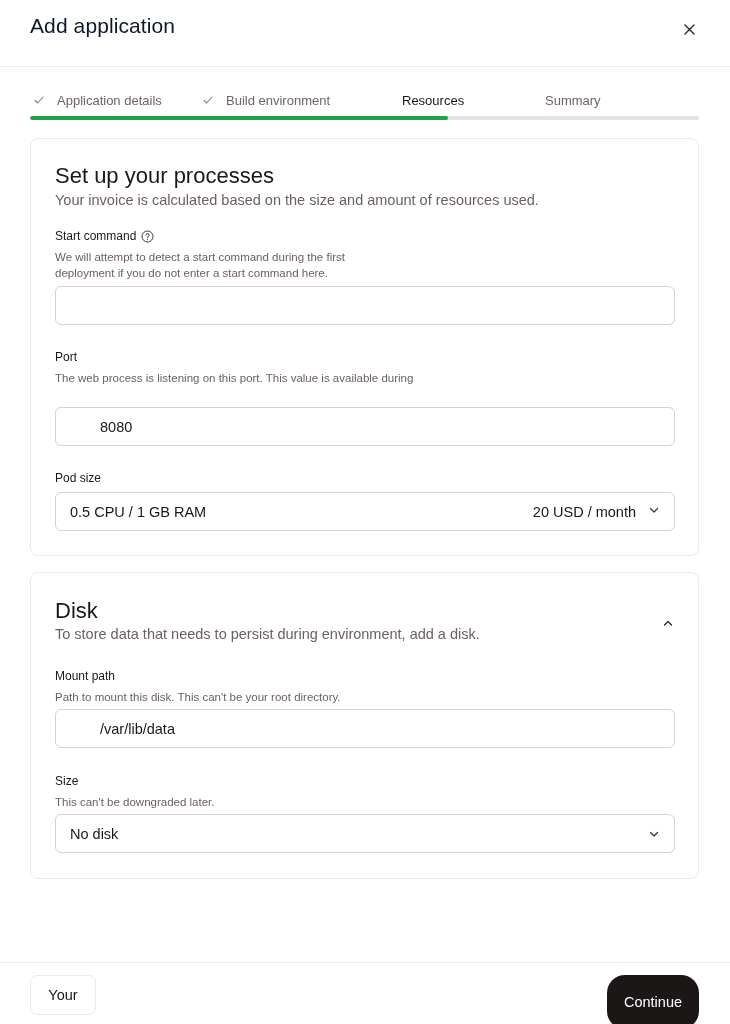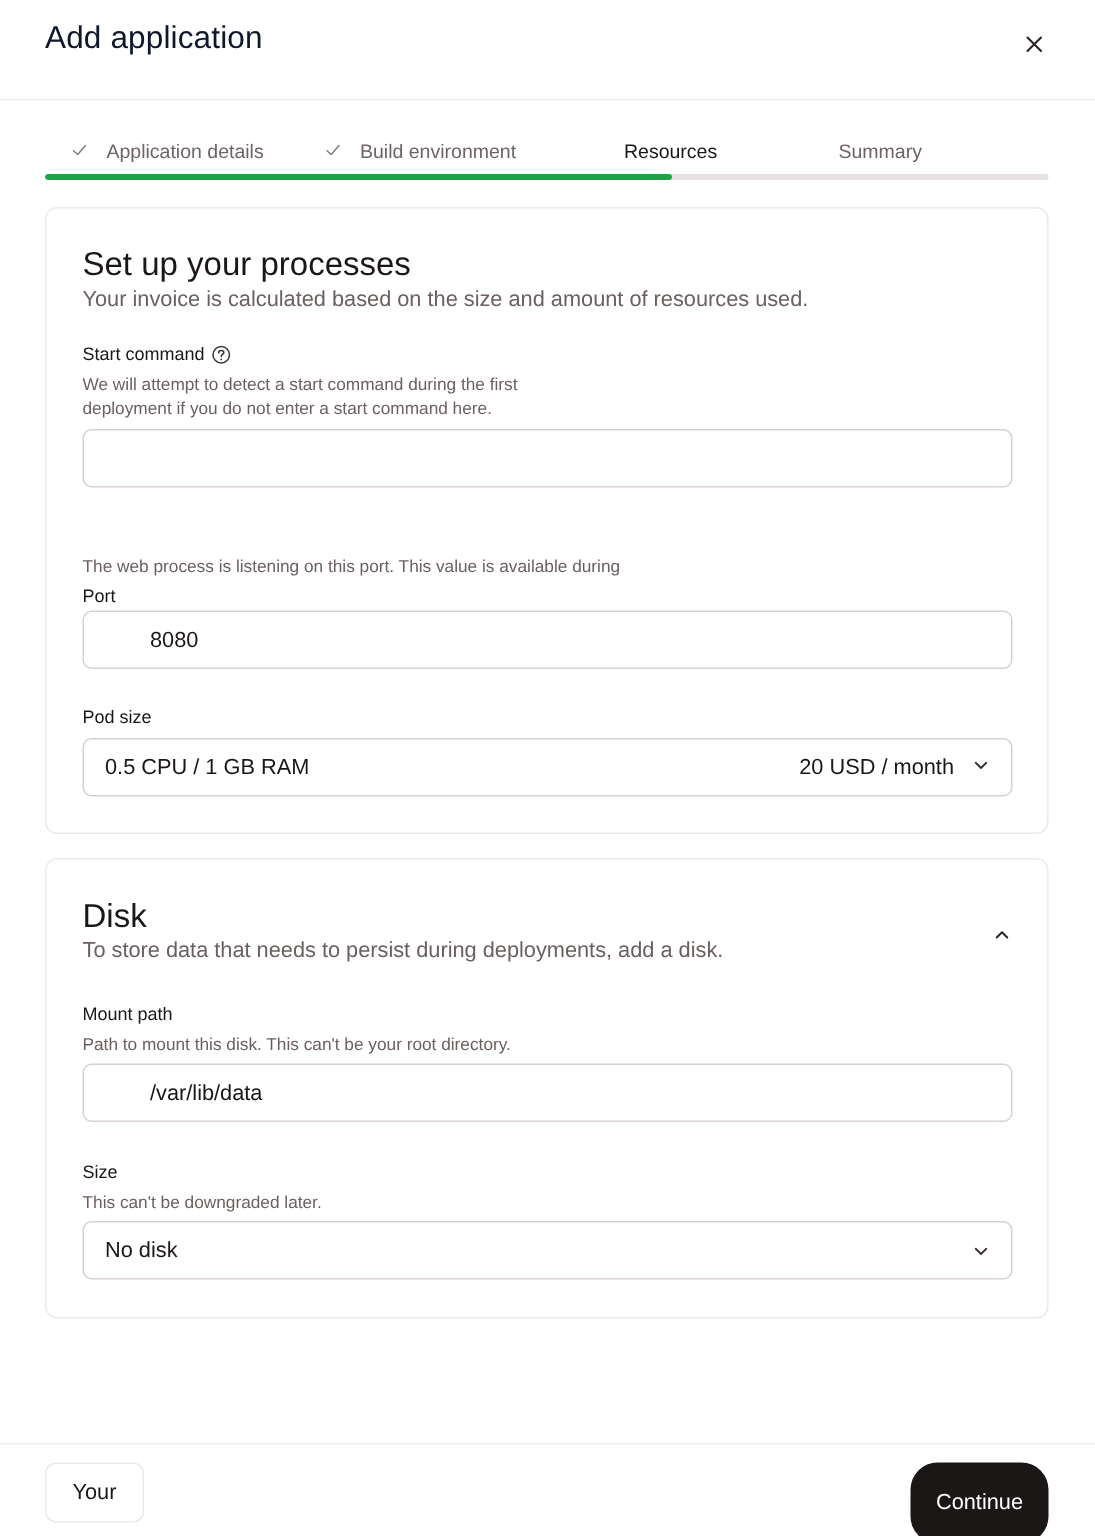--- a/index.html
+++ b/index.html
@@ -3,21 +3,21 @@
   <meta charset="utf-8">
   <style>
     * { box-sizing: border-box; margin: 0; padding: 0; }
     html, body { width: 730px; height: 1024px; background: #ffffff; overflow: hidden; }
     body { font-family: "Liberation Sans", "DejaVu Sans", sans-serif; color: #1c1717; position: relative; }
 
     .header { position: absolute; left: 0; top: 0; width: 730px; height: 67px; border-bottom: 1px solid #f1ecec; }
     .title { position: absolute; left: 30px; top: 14px; font-size: 21px; font-weight: 500; color: #0f172a; letter-spacing: 0.1px; }
     .close-btn { position: absolute; left: 678px; top: 18px; width: 22px; height: 22px; display: flex; align-items: center; justify-content: center; cursor: pointer; }
 
-    .steps { position: absolute; left: 28px; top: 88px; width: 669px; height: 24px; }
+    .steps { position: absolute; left: 14px; top: 88px; width: 669px; height: 24px; }
     .step { position: absolute; top: 0; font-size: 13px; color: #6f6363; display: flex; align-items: center; height: 24px; }
     .step .check { width: 12px; height: 12px; margin-right: 12px; display: inline-flex; }
     .step.active { color: #1c1717; font-weight: 500; }
     .progress { position: absolute; left: 30px; top: 116px; width: 669px; height: 4px; background: #e8e1e1; border-radius: 2px; overflow: hidden; }
     .progress .fill { height: 100%; background: #1ea446; border-radius: 2px; }
 
     .card { position: absolute; left: 30px; width: 669px; background: #fff; border: 1px solid #eee8e8; border-radius: 8px; }
     .card-title { position: absolute; left: 24px; font-size: 22px; font-weight: 500; color: #1c1717; }
     .card-sub { position: absolute; left: 24px; font-size: 14.5px; color: #6b5f5f; }
     .label { position: absolute; left: 24px; font-size: 12px; font-weight: 500; color: #1c1717; display: flex; align-items: center; }
@@ -88,21 +88,21 @@
     </span>
   </div>
   <div class="help" style="top:110px;">
     <div>We will attempt to detect a start command during the first</div>
     <div>deployment if you do not enter a start command here.</div>
   </div>
   <div class="field" style="top:147px;">
     <input type="text" value="" style="">
   </div>
 
-  <div class="label" style="top:211px;margin-top:40px;">Port</div>
+  <div class="label" style="top:211px;">Port</div>
   <div class="help" style="top:231px;">
     <div>The web process is listening on this port. This value is available during</div>
   </div>
   <div class="field" style="top:268px;">
     <input type="text" value="8080" style="">
   </div>
 
   <div class="label" style="top:332px;">Pod size</div>
   <div class="field" style="top:353px; cursor:pointer;">
     <span>0.5 CPU / 1 GB RAM</span>
@@ -112,21 +112,21 @@
         <svg width="12" height="12" viewBox="0 0 12 12">
             <path d="M2.5 4.5 L6 8 L9.5 4.5" fill="none" stroke="#3a3232" stroke-width="1.2" stroke-linecap="round" stroke-linejoin="round"></path>
           </svg>
       </span>
     </span>
   </div>
 </div>
 
 <div class="card" style="top:572px; height:307px;">
   <div class="card-title" style="top:25px;">Disk</div>
-  <div class="card-sub" style="top:53px;">To store data that needs to persist during deployments, add a disk.</div>
+  <div class="card-sub" style="top:53px;">To store data that needs to persist during environment, add a disk.</div>
   <div class="collapse-btn">
     <svg width="12" height="12" viewBox="0 0 12 12">
         <path d="M2.5 8 L6 4.5 L9.5 8" fill="none" stroke="#2a2323" stroke-width="1.3" stroke-linecap="round" stroke-linejoin="round"></path>
       </svg>
   </div>
 
   <div class="label" style="top:96px;">Mount path</div>
   <div class="help" style="top:116px;">Path to mount this disk. This can't be your root directory.</div>
   <div class="field" style="top:136px;">
     <input type="text" value="/var/lib/data" style="">

